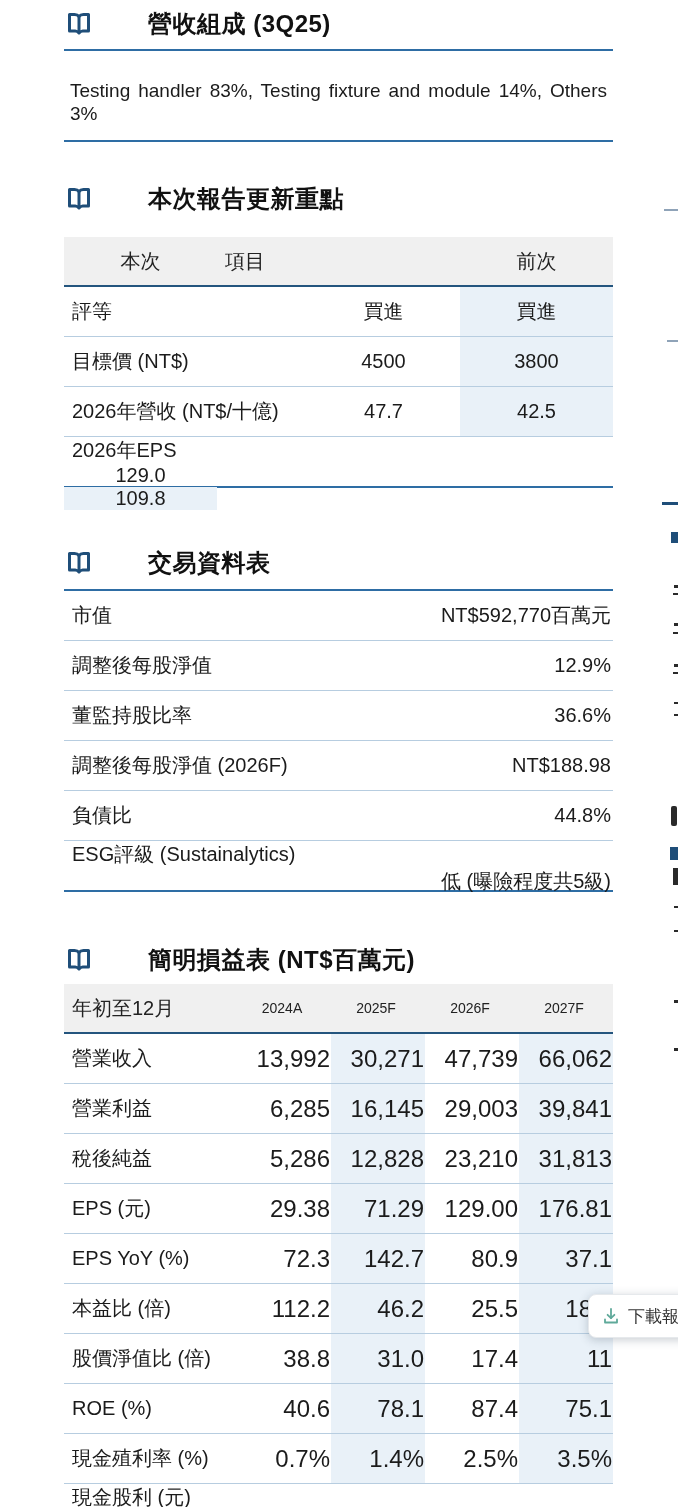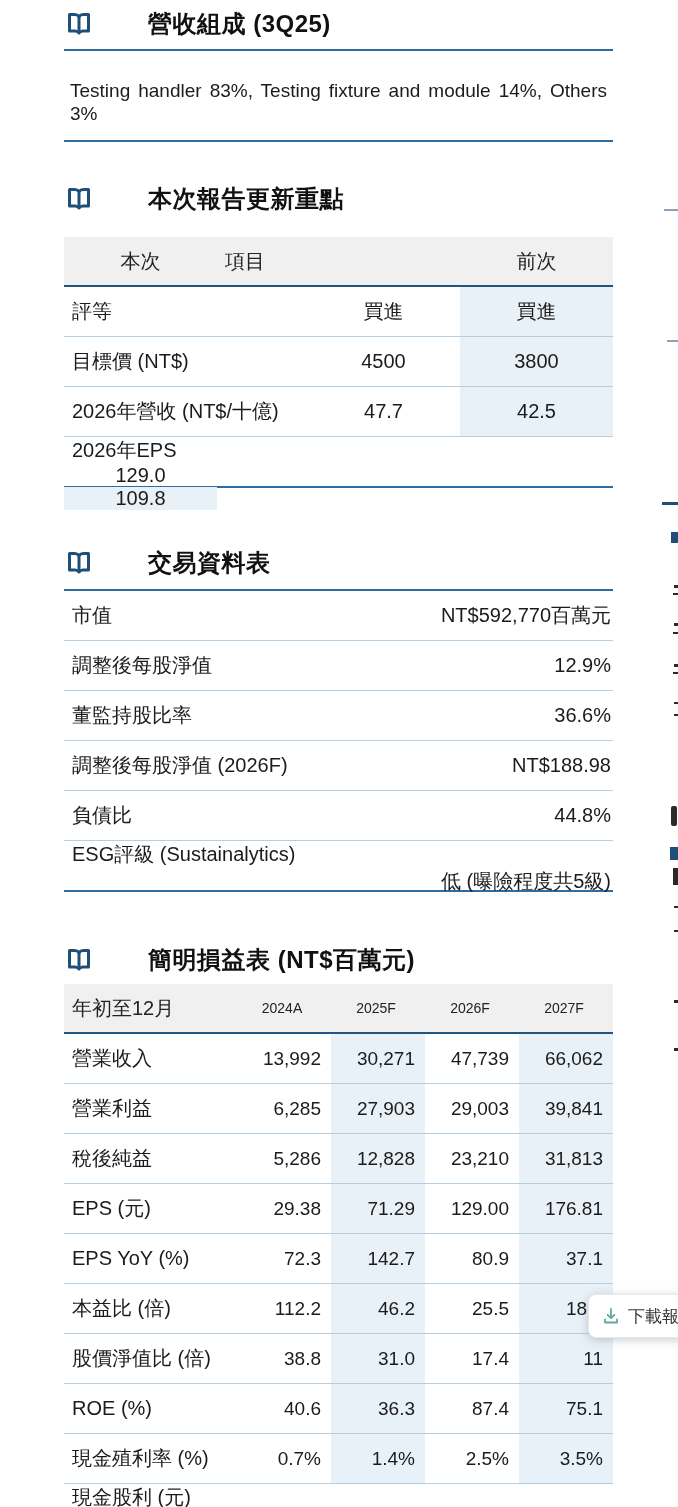--- a/index.html
+++ b/index.html
@@ -39,21 +39,21 @@
   .sec3{margin-top:57px;}
   .sec3 .rule-top{margin-top:8px;}
   .kv{justify-content:space-between;}
   .kv .k{padding-left:8px;}
   .kv .v{padding-right:2px;justify-content:flex-end;}
 
   
   .sec4{margin-top:50px;}
   .inc-tbl{margin-top:6px;}
   .i-label{width:173px;padding-left:8px;justify-content:flex-start;box-sizing:border-box;text-align:right;}
-  .i-num{width:94px;justify-content:flex-end;padding-right:10px;box-sizing:border-box;font-size:19px;}
+  .i-num{width:94px;justify-content:flex-end;padding-right:1px;box-sizing:border-box;font-size:24px;}
   .t-head .i-num{justify-content:center;padding-right:4px;font-size:14px;}
   .t-row .i-label{font-size:20px;}
 
   
   .download-btn{position:absolute;left:588px;top:1294px;height:42px;display:flex;align-items:center;
                 gap:7px;background:#fff;border:1px solid #e6e9ec;border-radius:8px;
                 box-shadow:0 2px 10px rgba(40,60,80,.25);padding:0 18px 0 12px;
                 font-size:17px;color:#333;white-space:nowrap;cursor:pointer;}
   .download-btn svg{width:20px;height:20px;display:block;}
 
@@ -195,21 +195,21 @@
     <div class="cell i-label c-l">營業收入</div>
     <div class="cell i-num c-0">13,992</div>
     <div class="cell i-num c-1 shade">30,271</div>
     <div class="cell i-num c-2">47,739</div>
     <div class="cell i-num c-3 shade">66,062</div>
   </div>
 
   <div class="t-row">
     <div class="cell i-label c-l">營業利益</div>
     <div class="cell i-num c-0">6,285</div>
-    <div class="cell i-num c-1 shade">27,903</div>
+    <div class="cell i-num c-1 shade">16,145</div>
     <div class="cell i-num c-2">29,003</div>
     <div class="cell i-num c-3 shade">39,841</div>
   </div>
 
   <div class="t-row">
     <div class="cell i-label c-l">稅後純益</div>
     <div class="cell i-num c-0">5,286</div>
     <div class="cell i-num c-1 shade">12,828</div>
     <div class="cell i-num c-2">23,210</div>
     <div class="cell i-num c-3 shade">31,813</div>
@@ -243,21 +243,21 @@
     <div class="cell i-label c-l">股價淨值比 (倍)</div>
     <div class="cell i-num c-0">38.8</div>
     <div class="cell i-num c-1 shade">31.0</div>
     <div class="cell i-num c-2">17.4</div>
     <div class="cell i-num c-3 shade">11</div>
   </div>
 
   <div class="t-row">
     <div class="cell i-label c-l">ROE (%)</div>
     <div class="cell i-num c-0">40.6</div>
-    <div class="cell i-num c-1 shade">36.3</div>
+    <div class="cell i-num c-1 shade">78.1</div>
     <div class="cell i-num c-2">87.4</div>
     <div class="cell i-num c-3 shade">75.1</div>
   </div>
 
   <div class="t-row">
     <div class="cell i-label c-l">現金殖利率 (%)</div>
     <div class="cell i-num c-0">0.7%</div>
     <div class="cell i-num c-1 shade">1.4%</div>
     <div class="cell i-num c-2">2.5%</div>
     <div class="cell i-num c-3 shade">3.5%</div>

